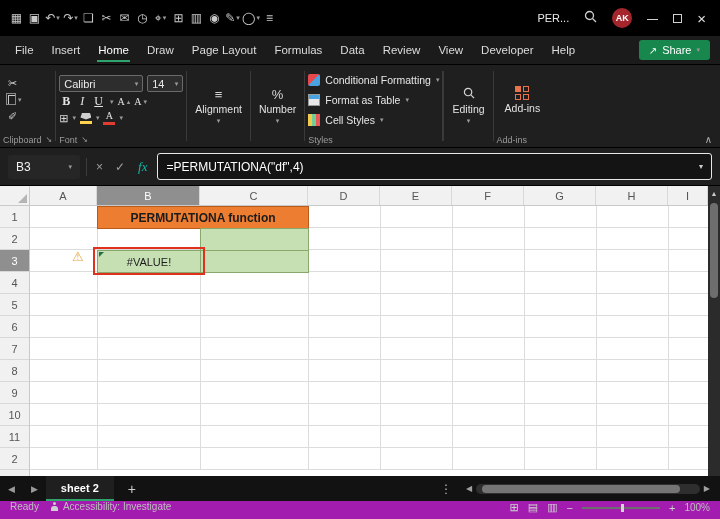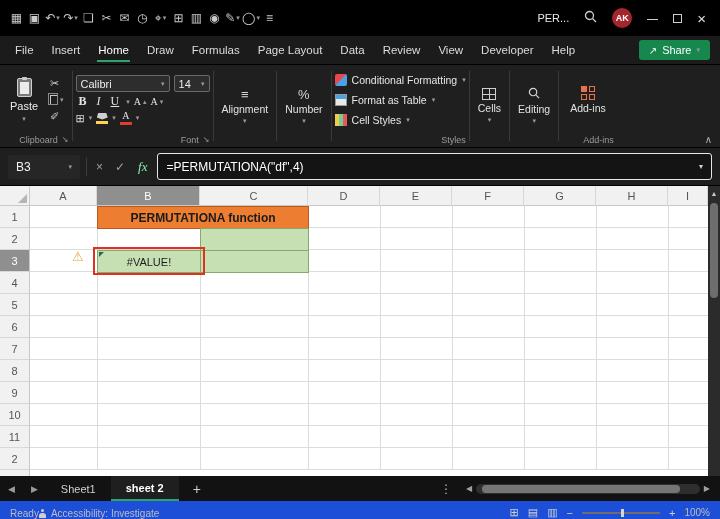--- a/index.html
+++ b/index.html
@@ -24,38 +24,38 @@
   .mi{font-size:11.5px;color:#dcdcdc;padding:0 9px;height:28px;display:flex;align-items:center;position:relative}
   .mi.active{color:#fff}
   .mi.active::after{content:"";position:absolute;left:8px;right:8px;bottom:2px;height:2px;background:#2EA36B}
   .share-btn{position:absolute;right:10px;top:4px;height:20px;background:#17874D;border-radius:3px;color:#fff;font-size:11px;display:flex;align-items:center;gap:5px;padding:0 10px}
   .share-ic{font-size:10px}
 
   
   .ribbon{position:absolute;top:64px;left:0;right:0;height:84px;background:#1f1f1f;display:flex;border-top:1px solid #000;border-bottom:1px solid #000}
   .rgroup{display:flex;flex-direction:column;padding:3px 3px 0}
   .rg-body{flex:1;display:flex;align-items:center}
-  .rg-label{height:15px;display:flex;align-items:center;justify-content:flex-end;gap:4px;color:#9b9b9b;font-size:9px}
+  .rg-label{height:15px;display:flex;align-items:center;justify-content:flex-start;gap:4px;color:#9b9b9b;font-size:9px}
   .vsep{width:1px;background:#3a3a3a;margin:6px 0}
   .launcher{font-size:8px;color:#9a9a9a}
   .rib-collapse{position:absolute;right:8px;bottom:2px;color:#b0b0b0;font-size:10px}
 
   .paste{display:flex;flex-direction:column;align-items:center;justify-content:center;gap:3px;width:42px;color:#ececec;font-size:11px}
   .clip-icon{width:15px;height:19px;border:1px solid #cfcfcf;border-radius:2px;position:relative;background:#7a7a7a}
   .clip-icon::before{content:"";position:absolute;left:2px;top:3px;width:9px;height:12px;background:#ececec}
   .clip-icon::after{content:"";position:absolute;left:4px;top:-2px;width:5px;height:3px;background:#cfcfcf;border-radius:1px}
   .clip-side{display:flex;flex-direction:column;justify-content:center;gap:5px;padding:0 5px;color:#cfcfcf;font-size:11px}
   .si{display:inline-flex;align-items:center;gap:2px}
   .dbl{position:relative;width:8px;height:10px;border:1px solid #c8c8c8;display:inline-block;background:#1f1f1f}
   .dbl::before{content:"";position:absolute;left:-3px;top:-3px;width:8px;height:10px;border:1px solid #8a8a8a}
 
   .fg{display:flex;flex-direction:column;gap:2px;justify-content:center}
   .fg-row{display:flex;align-items:center;gap:4px}
   .combo{height:17px;background:#2d2d2d;border:1px solid #6a6a6a;color:#ececec;font-size:11px;display:flex;align-items:center;justify-content:space-between;padding:0 4px;border-radius:2px}
-  .combo.name{width:94px}
+  .combo.name{width:84px}
   .combo.size{width:36px}
   .fmt{color:#e4e4e4;font-size:12px;padding:0 3px;font-family:"Liberation Serif",serif}
   .fmt.b{font-weight:bold}.fmt.i{font-style:italic}.fmt.u{text-decoration:underline}
   .mini{font-size:11px;color:#d6d6d6}
   .stackbar{display:inline-flex;flex-direction:column;align-items:center;gap:1px}
   .cbar{width:12px;height:3px}
   .cbar.yellow{background:#FFD34D}
   .cbar.red{background:#E03C31}
   .bucket{width:11px;height:7px;background:#cfcfcf;clip-path:polygon(15% 0,85% 0,100% 70%,50% 100%,0 70%)}
   .fcA{font-size:10px;color:#e4e4e4;font-family:"Liberation Serif",serif;line-height:1}
@@ -72,21 +72,21 @@
   .cells-icon{width:14px;height:12px;border:1px solid #cfcfcf;background:linear-gradient(#cfcfcf,#cfcfcf) 50% 0/1px 100% no-repeat,linear-gradient(#cfcfcf,#cfcfcf) 0 50%/100% 1px no-repeat}
   .addins-icon{display:grid;grid-template-columns:6px 6px;grid-template-rows:6px 6px;gap:2px}
   .addins-icon span{border:1px solid #E8734A}
   .addins-icon span:first-child{background:#E8734A}
 
   
   .fbar{position:absolute;top:148px;left:0;right:0;height:38px;background:#1f1f1f;display:flex;align-items:center;padding:0 8px;gap:6px;border-bottom:1px solid #000}
   .namebox{width:72px;height:24px;display:flex;align-items:center;justify-content:space-between;padding:0 8px;color:#f2f2f2;font-size:12px;background:#262626;border-radius:2px}
   .fb-sep{width:1px;height:18px;background:#3c3c3c}
   .fb-btn{color:#9f9f9f;font-size:12px;padding:0 3px}
-  .fb-fx{color:#86efac;font-style:italic;font-family:"Liberation Serif",serif;font-size:13px;padding:0 4px}
+  .fb-fx{color:#14b8a6;font-style:italic;font-family:"Liberation Serif",serif;font-size:13px;padding:0 4px}
   .finput{flex:1;height:27px;border:1px solid #e8e8e8;border-radius:3px;background:#141414;color:#fff;font-size:12px;display:flex;align-items:center;padding:0 8px}
   .finput .chev{margin-left:auto;font-size:8px;color:#d0d0d0}
 
   
   .grid{position:absolute;top:186px;left:0;right:0;height:290px;background:#fff}
   .corner{position:absolute;left:0;top:0;width:30px;height:20px;background:#f1f1f1;border-right:1px solid #c9c9c9;border-bottom:1px solid #c9c9c9}
   .corner-tri{position:absolute;right:2px;bottom:2px;width:0;height:0;border-left:9px solid transparent;border-bottom:9px solid #b5b5b5}
   .colheads{position:absolute;left:30px;top:0;right:12px;height:20px;display:flex;background:#f1f1f1;border-bottom:1px solid #c9c9c9}
   .ch{border-right:1px solid #d8d8d8;display:flex;align-items:center;justify-content:center;font-size:11px;color:#555}
   .w-a{width:67px}.w-b{width:103px}.w-c{width:108px}.w-m{width:72px}.w-i{flex:1}
@@ -113,21 +113,21 @@
   .stab.active{background:#1f1f1f;border-bottom:2px solid #2EA36B;color:#fff;font-weight:bold}
   .addtab{padding:0 14px;font-size:14px;color:#cfcfcf}
   .tab-spacer{flex:1}
   .dots{padding:0 10px;font-size:12px;color:#bdbdbd}
   .hscroll{display:flex;align-items:center;gap:4px;width:258px;padding:0 10px 0 4px}
   .hs-arrow{font-size:8px;color:#9f9f9f}
   .hs-track{flex:1;height:10px;background:#2e2e2e;border-radius:5px;position:relative}
   .hs-thumb{position:absolute;left:6px;right:20px;top:1px;bottom:1px;background:#757575;border-radius:5px}
 
   
-  .statusbar{position:absolute;left:0;right:0;top:501px;height:18px;background:#1d4ed8;display:flex;align-items:flex-end;font-size:10px;color:#bdbdbd;padding:0 10px;}
+  .statusbar{position:absolute;left:0;right:0;top:501px;height:18px;background:#a21caf;display:flex;align-items:flex-start;font-size:10px;color:#bdbdbd;padding:0 10px;gap:12px}
   .chip{display:flex;align-items:center;gap:4px}
   .person{position:relative;width:8px;height:10px;display:inline-block}
   .person::before{content:"";position:absolute;left:2.5px;top:0;width:3px;height:3px;border-radius:50%;background:#cfcfcf}
   .person::after{content:"";position:absolute;left:0.5px;top:4px;width:7px;height:5px;border-radius:3px 3px 0 0;background:#cfcfcf}
   .sb-right{margin-left:auto;display:flex;align-items:center;gap:9px}
   .vicon{font-size:11px;color:#cfcfcf}
   .zsign{font-size:11px;color:#cfcfcf}
   .ztrack{width:78px;height:2px;background:#6e6e6e;position:relative}
   .zthumb{position:absolute;left:50%;top:-3px;width:3px;height:8px;background:#d5d5d5}
 </style>
@@ -165,43 +165,38 @@
       <span class="win-max"></span>
       <span class="win-close">×</span>
     </div>
   </div>
 
   <div class="menubar">
     <span class="mi">File</span>
     <span class="mi">Insert</span>
     <span class="mi active">Home</span>
     <span class="mi">Draw</span>
+    <span class="mi">Page Layout</span>
     <span class="mi">Formulas</span>
-    <span class="mi">Page Layout</span>
     <span class="mi">Data</span>
     <span class="mi">Review</span>
     <span class="mi">View</span>
     <span class="mi">Developer</span>
     <span class="mi">Help</span>
     <div class="share-btn">
       <span class="share-ic">↗</span>
       <span>Share</span>
       <span class="chev">▾</span>
     </div>
   </div>
 
   <div class="ribbon">
 
     <div class="rgroup">
       <div class="rg-body">
-        <div class="paste">
-          <span class="clip-icon"></span>
-          <span>Paste</span>
-          <span class="chev">▾</span>
-        </div>
         <div class="clip-side">
           <span class="si">✂</span>
           <span class="si">
               <span class="dbl"></span>
               <span class="chev">▾</span>
             </span>
           <span class="si">✐</span>
         </div>
       </div>
       <div class="rg-label">
@@ -299,25 +294,20 @@
           </div>
         </div>
       </div>
       <div class="rg-label">
         <span>Styles</span>
       </div>
     </div>
 
     <div class="vsep"></div>
 
-    <div class="collapsed">
-      <span class="cells-icon"></span>
-      <span>Cells</span>
-      <span class="chev">▾</span>
-    </div>
 
     <div class="vsep"></div>
 
     <div class="collapsed">
       <span><svg width="12" height="12" viewBox="0 0 13 13">
             <circle cx="5.5" cy="5.5" r="4" fill="none" stroke="#d6d6d6" stroke-width="1.3"></circle>
             <line x1="8.5" y1="8.5" x2="12" y2="12" stroke="#d6d6d6" stroke-width="1.3"></line>
           </svg></span>
       <span>Editing</span>
       <span class="chev">▾</span>
@@ -416,23 +406,20 @@
 
     <div class="vscroll">
       <span class="vs-arrow">▲</span>
       <span class="vs-thumb"></span>
     </div>
   </div>
 
   <div class="tabbar">
     <span class="tb-nav">◀</span>
     <span class="tb-nav">▶</span>
-    <div class="stab">
-        <span>Sheet1</span>
-      </div>
     <div class="stab active">
         <span>sheet 2</span>
       </div>
     <span class="addtab">+</span>
     <span class="tab-spacer"></span>
     <span class="dots">⋮</span>
     <div class="hscroll">
       <span class="hs-arrow">◀</span>
       <div class="hs-track">
           <div class="hs-thumb"></div>

